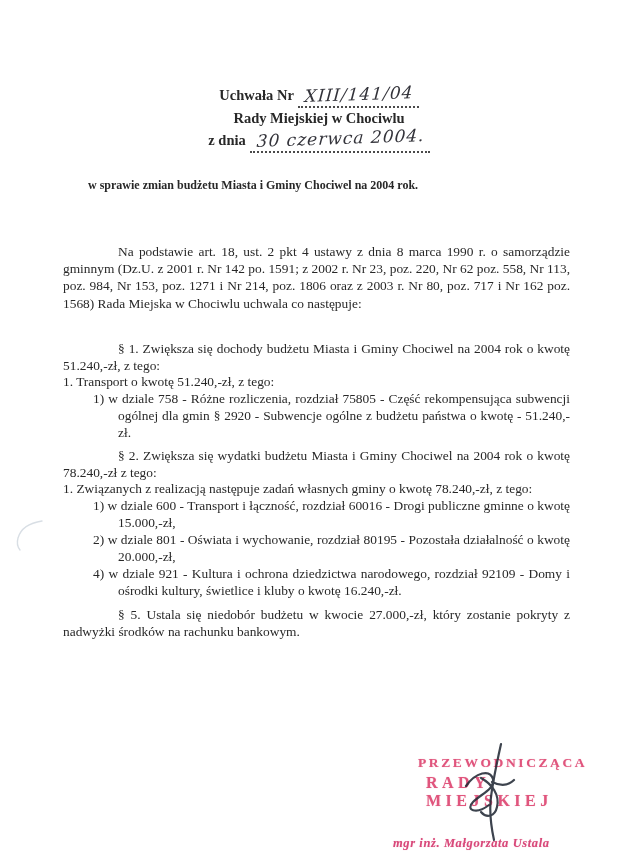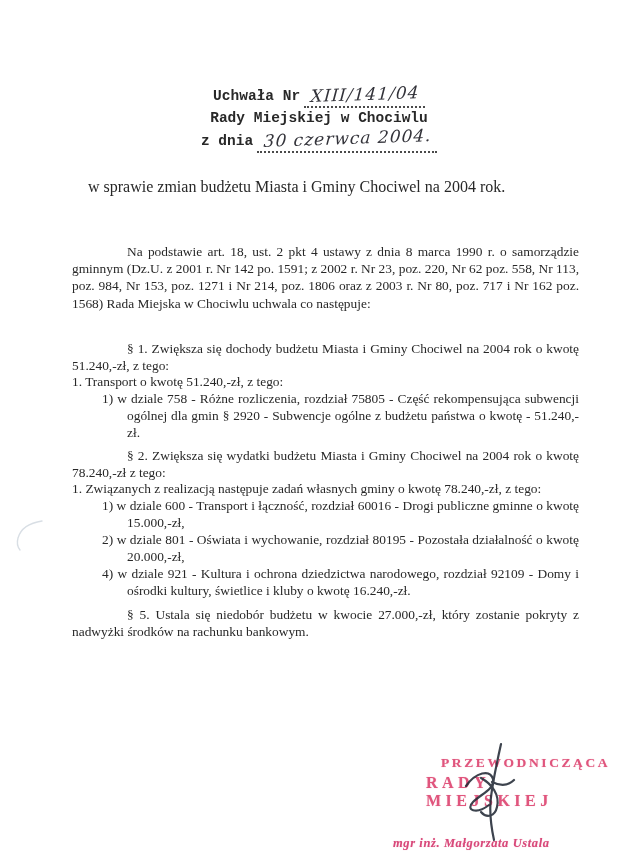--- a/index.html
+++ b/index.html
@@ -6,21 +6,21 @@
   .page {
     position: relative;
     width: 638px;
     height: 853px;
     margin: 0 auto;
     background: #ffffff;
     font-family: "Liberation Serif", serif;
     color: #282828;
     overflow: hidden;
   }
-  .bold { font-weight: bold; font-family: Liberation Mono, monospace; }
+  .bold { font-weight: bold; }
 
   
   .header {
     position: absolute;
     left: 0; right: 0;
     top: 84px;
     text-align: center;
     font-size: 14.5px;
     line-height: 21px;
   }
@@ -43,28 +43,28 @@
     position: relative;
     top: 2px;
   }
 
   
   .subject {
     position: absolute;
     left: 88px;
     top: 178px;
     width: 480px;
-    font-size: 16px;
-    font-weight: normal;
+    font-size: 12px;
+    font-weight: bold;
   }
 
   
   .body-flow {
     position: absolute;
-    left: 72px;
+    left: 63px;
     top: 243px;
     width: 507px;
   }
   .body-flow p {
     margin: 0;
     text-align: justify;
     font-size: 13.4px;
     line-height: 17.2px;
   }
   .indent { text-indent: 55px; }
@@ -78,21 +78,21 @@
   
   .stamp {
     position: absolute;
     left: 393px;
     top: 755px;
     width: 185px;
     color: #e0557d;
     text-shadow: 0 0 1px rgba(224,85,125,0.45);
   }
   .stamp-line1 {
-    margin-left: 48px;
+    margin-left: 25px;
     font-size: 13.5px;
     font-weight: bold;
     letter-spacing: 2.6px;
   }
   .stamp-line2 {
     margin-left: 33px;
     margin-top: 3px;
     font-size: 16px;
     font-weight: bold;
     letter-spacing: 4.5px;

